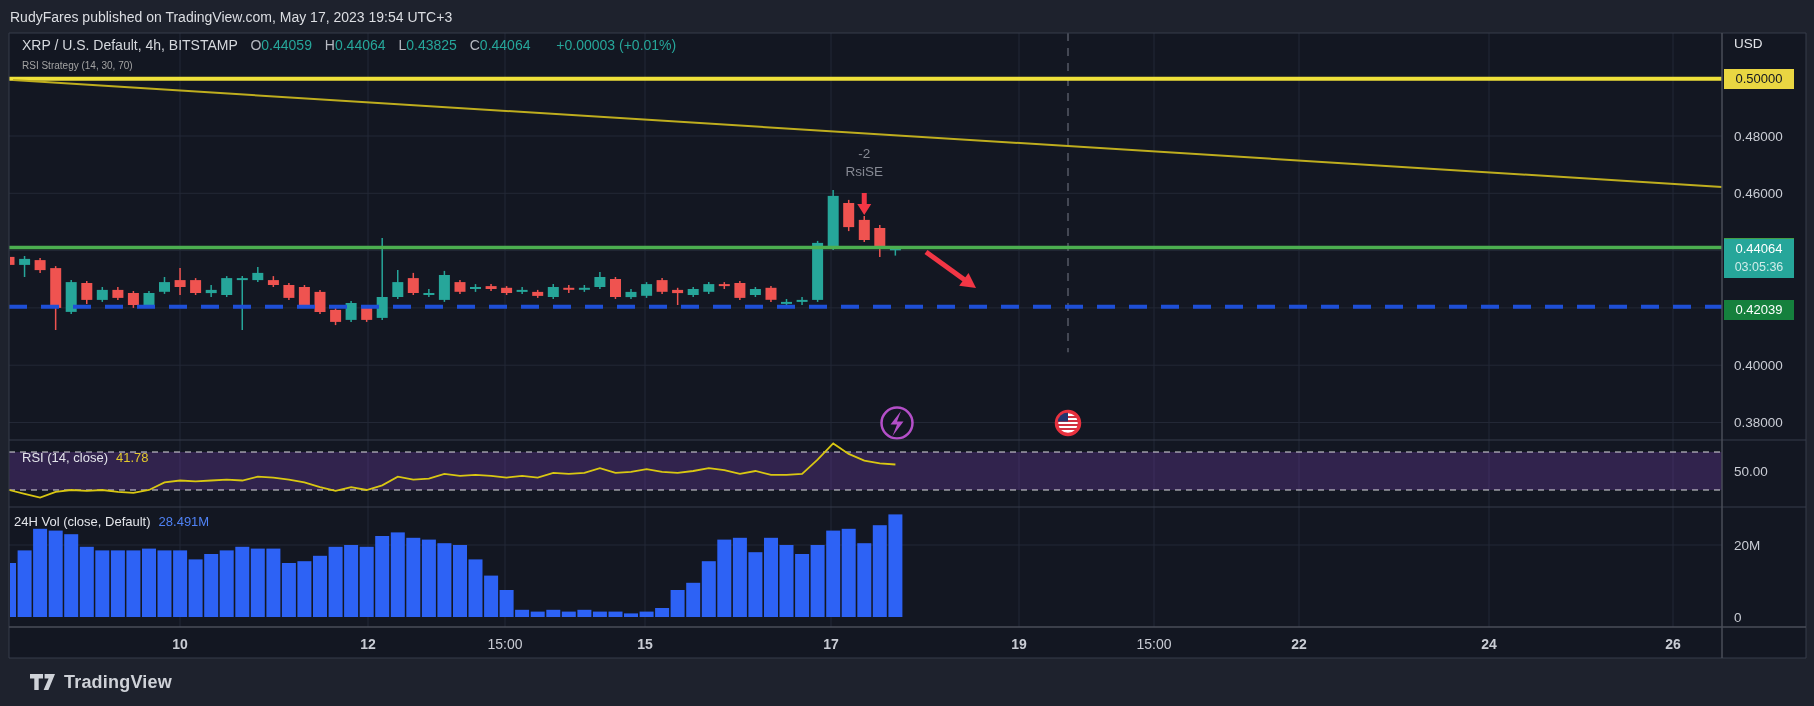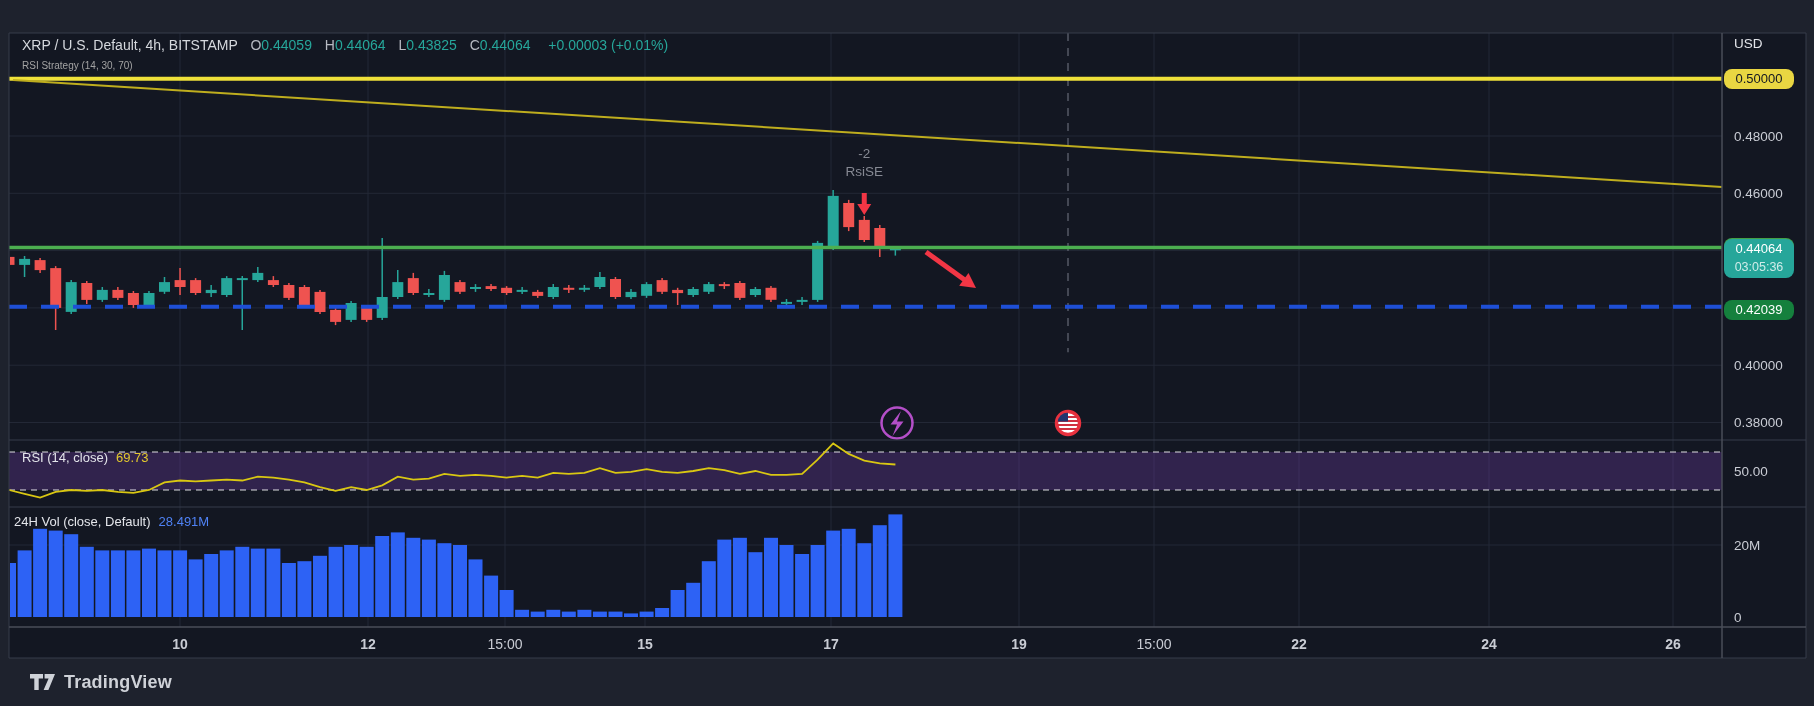--- a/index.html
+++ b/index.html
@@ -4,27 +4,27 @@
 <style>
   html,body{margin:0;padding:0;width:1814px;height:706px;overflow:hidden;
     background:#1e222d;font-family:"Liberation Sans","DejaVu Sans",sans-serif;}
   #stage{position:relative;width:1814px;height:706px;background:#1e222d;}
   #chart-svg{position:absolute;left:0;top:0;}
   .topbar{position:absolute;left:10px;top:6px;height:22px;line-height:22px;
     color:#dcdee3;font-size:14px;}
   .legend{position:absolute;left:22px;top:37px;font-size:14px;color:#d5d8dd;white-space:nowrap;}
   .legend .lab{color:#b7bac2;margin-left:9px;}
   .legend .val{color:#26a69a;}
-  .legend .chg{color:#26a69a;margin-left:14px;}
+  .legend .chg{color:#26a69a;margin-left:22px;}
   .legend2{position:absolute;left:22px;top:60px;font-size:10px;color:#a3a3a3;text-align:right;}
   .rsi-label{position:absolute;left:22px;top:450px;font-size:13px;color:#e3e5ea;}
   .rsi-label .val{color:#e2c92d;margin-left:8px;}
   .vol-label{position:absolute;left:14px;top:514px;font-size:13px;color:#e3e5ea;}
   .vol-label .val{color:#4f82f5;margin-left:8px;}
-  .axlbl{position:absolute;left:1724px;width:70px;border-radius:8px;text-align:center;
+  .axlbl{position:absolute;left:1724px;width:70px;border-radius:0;text-align:center;
     font-size:13px;color:#fff;}
   .axlbl.one{height:20px;line-height:20px;}
   .lbl-yellow{top:69px;background:#e9d642;color:#131722;}
   .lbl-green{top:218px;background:#43a047;margin-top:20px;}
   .lbl-last{top:239px;height:38px;background:#26a69a;padding-top:1px;line-height:18px;}
   .lbl-last .cd{font-size:12.5px;color:rgba(255,255,255,.78);}
   .lbl-blue{top:300px;background:#15803d;}
   .logo{position:absolute;left:30px;top:672px;display:flex;align-items:center;
     color:#cfd2d8;font-size:18px;font-weight:700;letter-spacing:.2px;}
   .logo svg{margin-right:8px;display:block;}
@@ -304,33 +304,34 @@
         <text x="645" y="649" font-weight="600">15</text>
         <text x="831" y="649" font-weight="600">17</text>
         <text x="1019" y="649" font-weight="600">19</text>
         <text x="1154" y="649" font-weight="400">15:00</text>
         <text x="1299" y="649" font-weight="600">22</text>
         <text x="1489" y="649" font-weight="600">24</text>
         <text x="1673" y="649" font-weight="600">26</text>
       </g>
     </svg>
 
+  <div class="topbar">RudyFares published on TradingView.com, May 17, 2023 19:54 UTC+3</div>
 
   <div class="legend">
     <span>XRP / U.S. Default, 4h, BITSTAMP</span>
     <span class="lab">O</span><span class="val">0.44059</span>
     <span class="lab">H</span><span class="val">0.44064</span>
     <span class="lab">L</span><span class="val">0.43825</span>
     <span class="lab">C</span><span class="val">0.44064</span>
     <span class="chg">+0.00003 (+0.01%)</span>
   </div>
   <div class="legend2">RSI Strategy (14, 30, 70)</div>
 
   <div class="rsi-label">
-    <span>RSI (14, close)</span><span class="val">69.73</span>
+    <span>RSI (14, close)</span><span class="val">41.78</span>
   </div>
   <div class="vol-label">
     <span>24H Vol (close, Default)</span><span class="val">28.491M</span>
   </div>
 
   <div class="axlbl one lbl-yellow">0.50000</div>
   <div class="axlbl one lbl-green">0.44110</div>
   <div class="axlbl lbl-last">
     <div>0.44064</div>
     <div class="cd">03:05:36</div>

